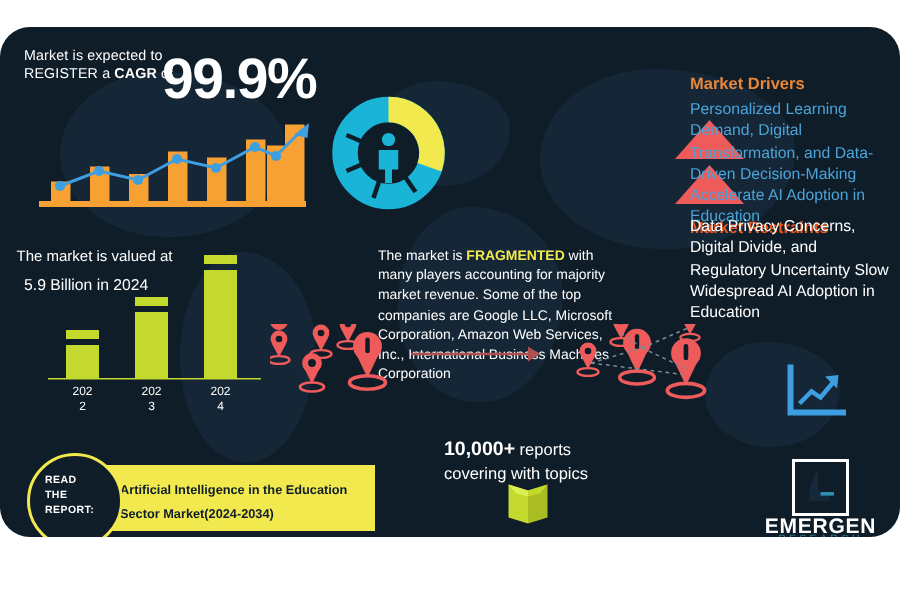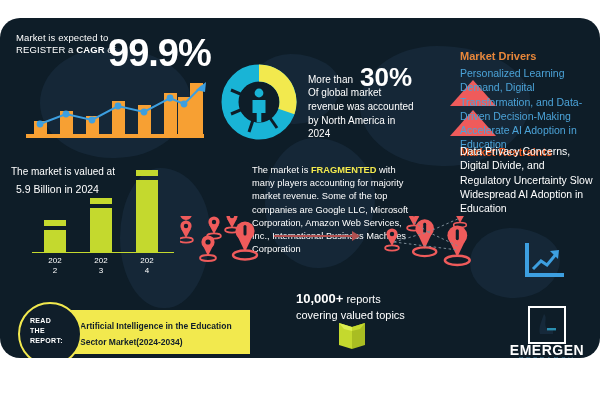--- a/index.html
+++ b/index.html
@@ -137,25 +137,20 @@
         <line x1="40" y1="40" x2="58" y2="66"></line>
       </g>
       <circle cx="40" cy="40" r="20" fill="#0e1d28"></circle>
       <g fill="#19b4d6">
         <circle cx="40" cy="31" r="4.4"></circle>
         <path d="M33.5 38 h13 v13 h-4.2 v9 h-4.6 v-9 h-4.2 z"></path>
       </g>
     </svg>
   </div>
 
-  <div class="t" id="pct-block">
-    <span id="pct-more">More than</span>
-    <div id="pct-value">30%</div>
-    <div id="pct-desc">Of global market revenue was accounted by North America in 2024</div>
-  </div>
 
   <div id="chevrons">
     <div class="chev" style="top:0;"></div>
     <div class="chev" style="top:30px;"></div>
   </div>
 
   <div class="t" id="drivers-title">Market Drivers</div>
   <div class="t" id="drivers-text">Personalized Learning Demand, Digital Transformation, and Data-Driven Decision-Making Accelerate AI Adoption in Education</div>
 
   <div class="t" id="restraints-title">Market Restraints</div>
@@ -274,21 +269,21 @@
   </div>
   <div id="report-circle"></div>
   <div id="report-circle-text">
     <span>READ</span><br>
     <span>THE</span><br>
     <span>REPORT:</span>
   </div>
 
   <div class="t" id="reports-line">
     <b>10,000+</b><span> reports</span><br>
-    <span>covering valued topics</span>
+    <span>covering with topics</span>
   </div>
   <div id="book">
     <svg width="36" height="32" viewBox="0 0 36 32">
       <path d="M18 7 L5 3 L5 25 L18 29 Z" fill="#c4d92e"></path>
       <path d="M18 7 L31 3 L31 25 L18 29 Z" fill="#a9bd22"></path>
       <path d="M18 7 L5 3 L10 9 L18 11 Z" fill="#dcef52"></path>
       <path d="M18 7 L31 3 L26 9 L18 11 Z" fill="#c4d92e"></path>
     </svg>
   </div>
 

